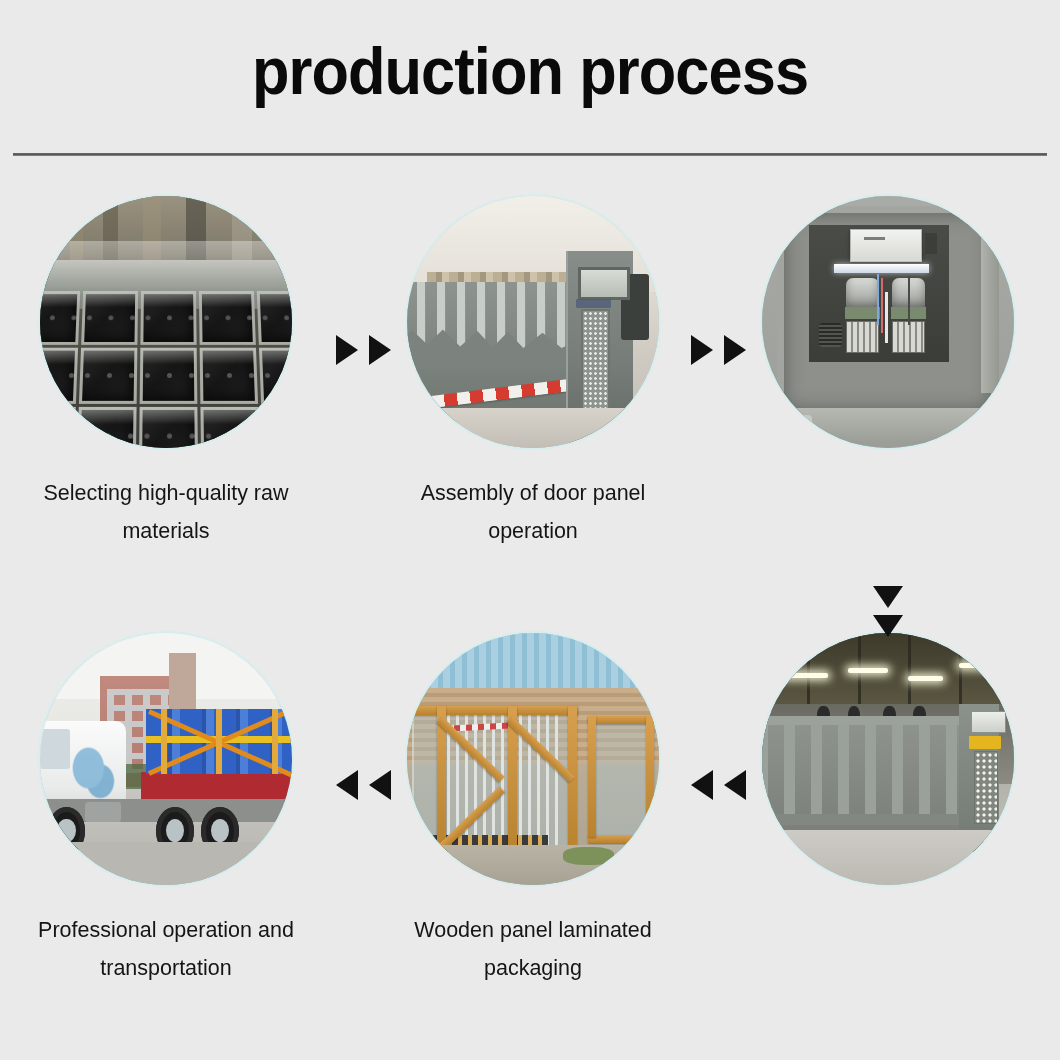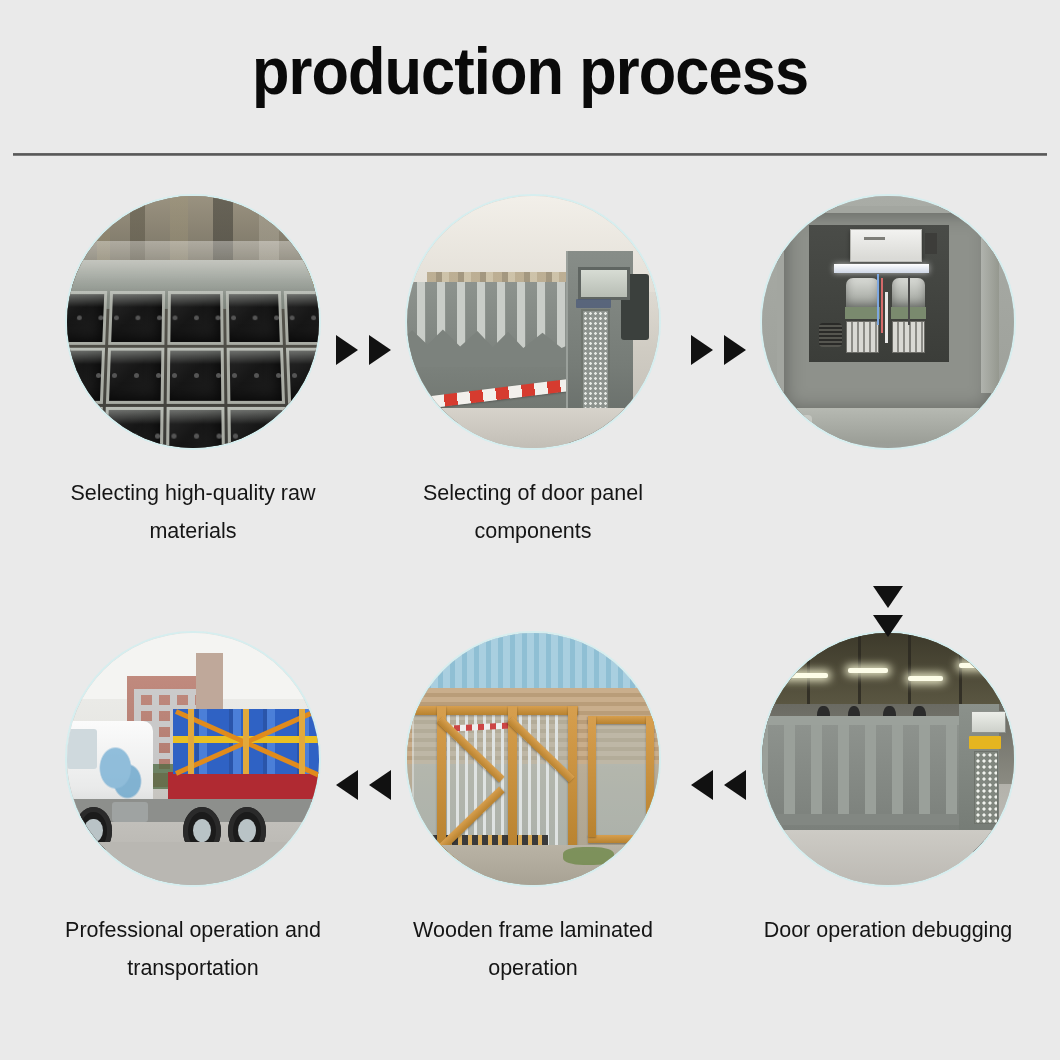--- a/index.html
+++ b/index.html
@@ -28,21 +28,21 @@
   .divider{
     position:absolute;left:13px;top:153px;width:1034px;height:3px;
     background:linear-gradient(180deg,#6b6b6b 0%,#555 60%,#9a9a9a 100%);
   }
 
   
   .row{position:absolute;left:0;width:1060px;}
   .row-1{top:196px;}
   .row-2{top:633px;}
   .cell{position:absolute;width:300px;text-align:center;}
-  .cell.c1{left:43px;}
+  .cell.c1{left:16px;}
   .cell.c2{left:383px;}
   .cell.c3{left:738px;}
 
   .circle{
     width:252px;height:252px;border-radius:50%;
     margin:0 auto;
     overflow:hidden;
     position:relative;
     box-shadow:0 0 0 2px rgba(210,238,240,.85);
     background:#b9bdbd;
@@ -321,21 +321,21 @@
           <div class="zig"></div>
           <div class="stripe"></div>
           <div class="column"></div>
           <div class="darkwin"></div>
           <div class="screen"></div>
           <div class="logo"></div>
           <div class="mesh"></div>
           <div class="ground"></div>
         </div>
       </div>
-      <div class="caption">Selecting of door panel components</div>
+      <div class="caption">Assembly of door panel operation</div>
     </div>
 
     <div class="cell c3">
       <div class="circle">
         <div class="scene s3">
           <div class="cabinet">
             <div class="inner"></div>
             <div class="ctrlbox"></div>
             <div class="smallblk"></div>
             <div class="lampbar"></div>
@@ -416,21 +416,21 @@
           <div class="beam bd2"></div>
           <div class="beam bd3"></div>
           <div class="beam bs1"></div>
           <div class="beam bs2"></div>
           <div class="beam bs3"></div>
           <div class="beam bs4"></div>
           <div class="ground"></div>
           <div class="moss"></div>
         </div>
       </div>
-      <div class="caption">Wooden frame laminated operation</div>
+      <div class="caption">Wooden panel laminated packaging</div>
     </div>
 
     <div class="cell c3">
       <div class="circle">
         <div class="scene s6">
           <div class="roof"></div>
           <div class="truss" style="left:18%"></div>
           <div class="truss" style="left:38%"></div>
           <div class="truss" style="left:58%"></div>
           <div class="truss" style="left:78%"></div>
@@ -451,21 +451,20 @@
           <div class="railtop"></div>
           <div class="railbot"></div>
           <div class="post"></div>
           <div class="plate"></div>
           <div class="yellowlabel"></div>
           <div class="meshcol"></div>
           <div class="roller"></div>
           <div class="floor"></div>
         </div>
       </div>
-      <div class="caption">Door operation debugging</div>
     </div>
   </div>
 
   <div class="arrows arrow-h ar-12">
     <span class="tri tri-r"></span>
     <span class="tri tri-r"></span>
   </div>
 
   <div class="arrows arrow-h ar-23">
     <span class="tri tri-r"></span>

